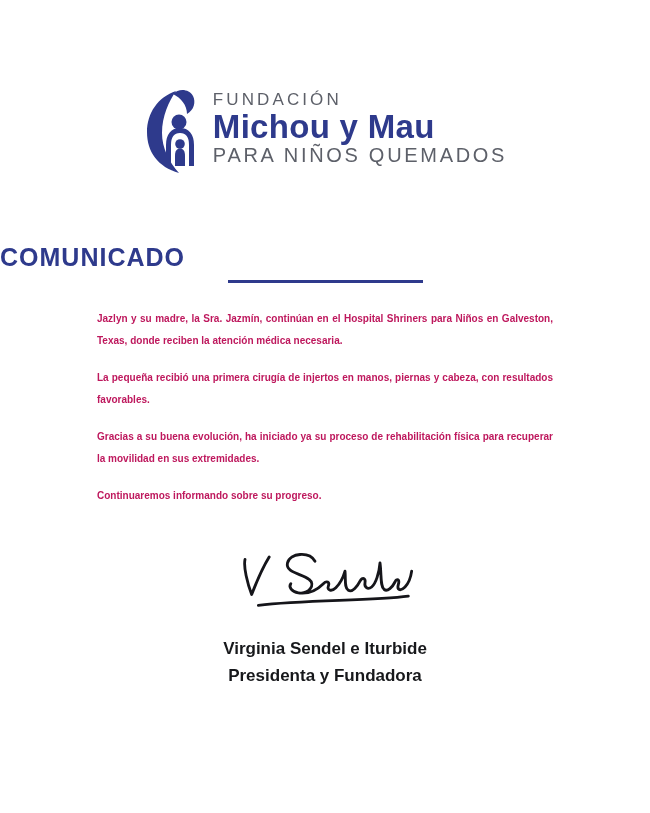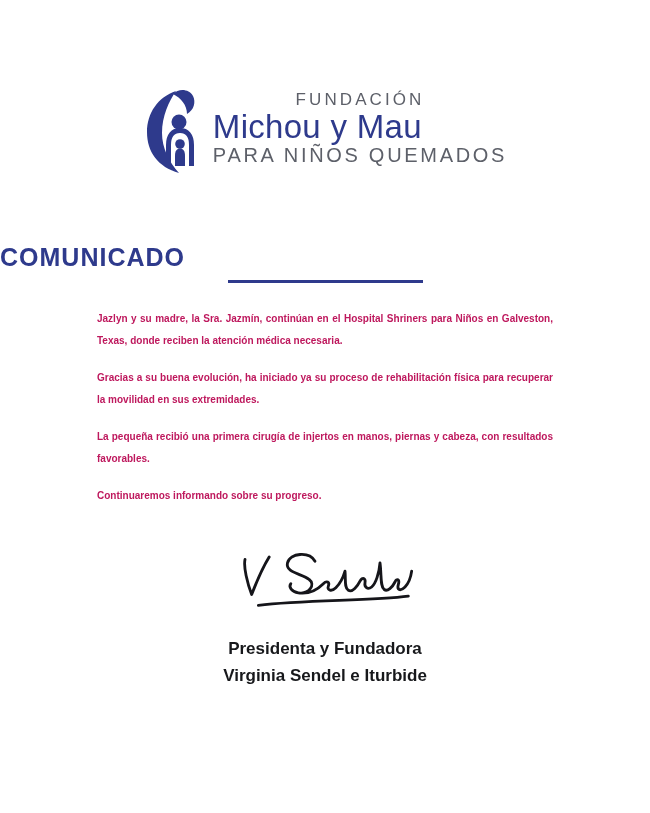--- a/index.html
+++ b/index.html
@@ -13,24 +13,24 @@
     font-family:"Liberation Sans", sans-serif;
     overflow:hidden;
   }
 
   
   .logo-row { display:flex; justify-content:center; align-items:flex-start; gap:6px; }
   .logo-icon svg { display:block; }
   .logo-text { display:flex; flex-direction:column; padding-top:2px; }
   .logo-top {
     font-size:17px; letter-spacing:3.1px; color:#5d6069;
-    font-weight:400; line-height:19px; white-space:nowrap;text-align:center;
+    font-weight:400; line-height:19px; white-space:nowrap;
   }
   .logo-name {
-    font-size:33px; font-weight:400; color:#2e3a8c;
+    font-size:33px; font-weight:700; color:#2e3a8c;
     line-height:34px; letter-spacing:0.3px; margin:1px 0 2px; white-space:nowrap;
   }
   .logo-bottom {
     font-size:20px; letter-spacing:2.7px; color:#5d6069;
     font-weight:400; line-height:18px; white-space:nowrap;
   }
 
   
   .heading { text-align:left; margin-top:70px; }
   .heading h1 {
@@ -89,22 +89,22 @@
     </div>
   </header>
 
   <section class="heading">
     <h1>COMUNICADO</h1>
     <div class="rule"></div>
   </section>
 
   <main class="body-text">
     <p>Jazlyn y su madre, la Sra. Jazmín, continúan en el Hospital Shriners para Niños en Galveston, Texas, donde reciben la atención médica necesaria.</p>
+    <p>La pequeña recibió una primera cirugía de injertos en manos, piernas y cabeza, con resultados favorables.</p>
     <p>Gracias a su buena evolución, ha iniciado ya su proceso de rehabilitación física para recuperar la movilidad en sus extremidades.</p>
-    <p>La pequeña recibió una primera cirugía de injertos en manos, piernas y cabeza, con resultados favorables.</p>
     <p>Continuaremos informando sobre su progreso.</p>
   </main>
 
   <div class="signature">
     <svg width="200" height="70" viewBox="0 0 240 80" xmlns="http://www.w3.org/2000/svg" aria-hidden="true">
       <g fill="none" stroke="#15151a" stroke-width="3.4" stroke-linecap="round" stroke-linejoin="round">
 
         <path d="M 24,13 C 22,22 27,42 32,55 C 37,42 45,23 53,10"></path>
 
         <path d="M 108,15 C 101,3 78,5 75,17 C 72,29 93,30 101,37 C 109,43 101,55 88,53 C 80,52 76,46 79,42
@@ -113,17 +113,17 @@
                  C 165,33 169,36 168,41 C 167,46 171,50 176,46 C 181,42 185,29 186,17
                  C 188,31 186,45 191,49 C 195,52 201,46 204,40 C 206,35 210,37 208,43
                  C 206,49 210,52 216,46 C 220,42 223,34 224,27"></path>
 
         <path d="M 40,68 C 95,61 175,63 220,57"></path>
       </g>
     </svg>
   </div>
 
   <footer class="footer">
+    <div>Virginia Sendel e Iturbide</div>
     <div>Presidenta y Fundadora</div>
-    <div>Virginia Sendel e Iturbide</div>
   </footer>
 
 </div>
 
 </body></html>

